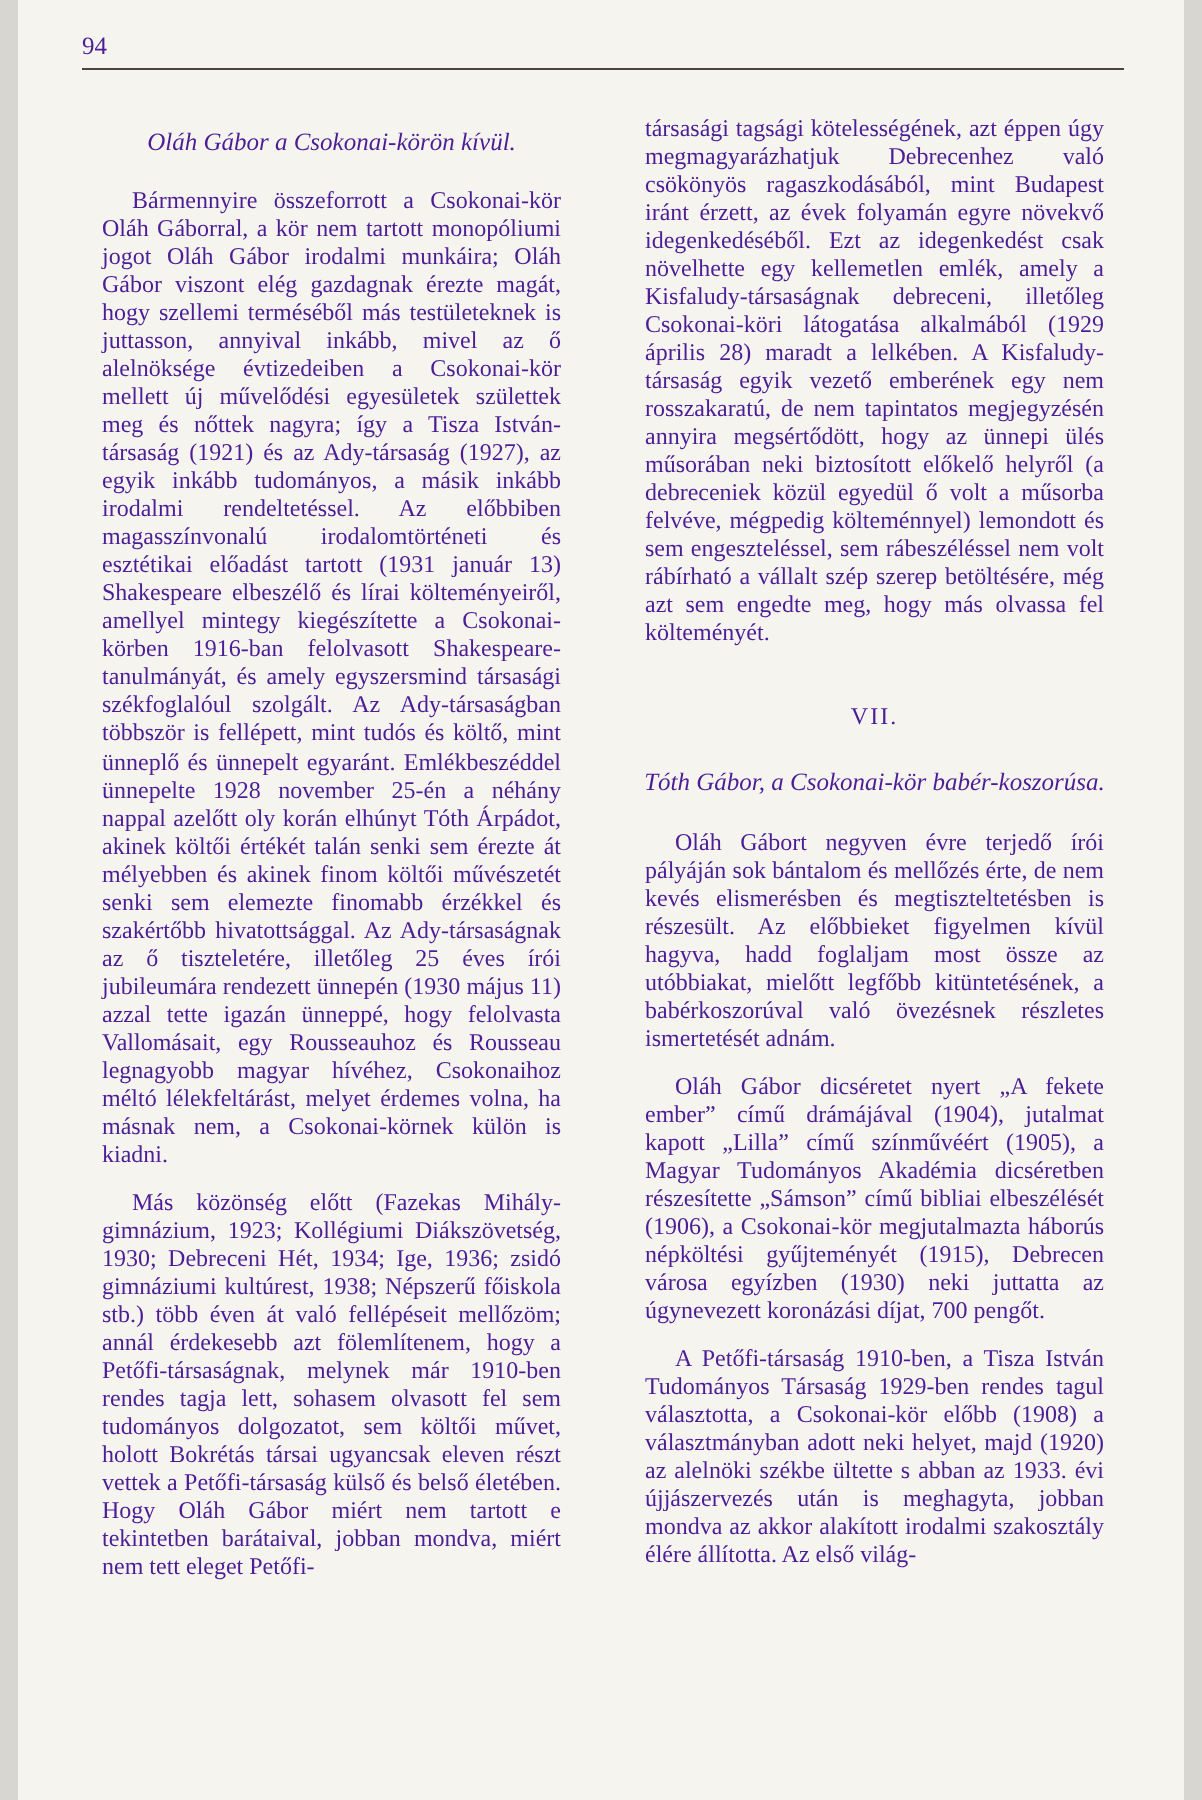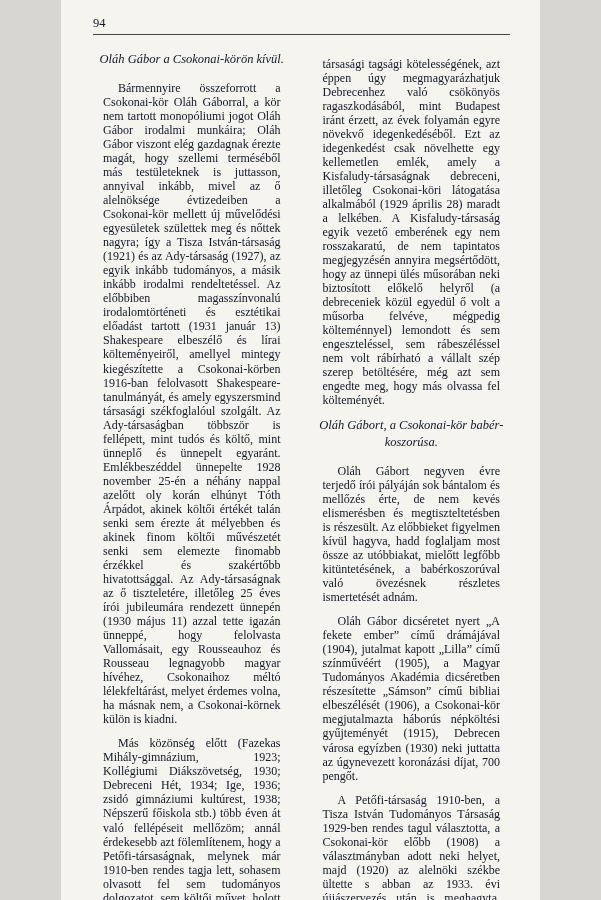--- a/index.html
+++ b/index.html
@@ -3,26 +3,26 @@
 <meta charset="utf-8">
 <title>Scanned book page</title>
 <style>
   html, body {
     margin: 0;
     padding: 0;
     background: #d8d6d0;
   }
   .page {
     position: relative;
-    width: 479px;
+    width: 583px;
     height: 900px;
     box-sizing: border-box;
     margin: 0 auto;
     background: #f5f4ef;
-    color: #0f172a;
+    color: #4c1d95;
     font-family: "Liberation Serif", "DejaVu Serif", serif;
     font-size: 12px;
     line-height: 1.17;
     padding: 16px 30px 8px 32px;
     overflow: hidden;
   }
   .page-header {
     display: flex;
     align-items: baseline;
     font-size: 12.5px;
@@ -50,21 +50,21 @@
     min-width: 0;
     text-align: justify;
     overflow-wrap: break-word;
     hyphens: auto;
   }
   .section-heading {
     font-style: italic;
     font-weight: normal;
     font-size: 12.5px;
     text-align: center;
-    margin: 4px 6px 14px 6px;
+    margin: 16px 6px 14px 6px;
     line-height: 1.3;
   }
   .section-number {
     text-align: center;
     margin: 28px 0 18px 0;
     letter-spacing: 1px;
   }
   p.para {
     margin: 10px;
     text-indent: 15px;
@@ -86,20 +86,21 @@
   <main class="columns">
 
     <section class="column">
       <h2 class="section-heading">Oláh Gábor a Csokonai-körön kívül.</h2>
       <p class="para">Bármennyire összeforrott a Csokonai-kör Oláh Gáborral, a kör nem tartott monopóliumi jogot Oláh Gábor irodalmi munkáira; Oláh Gábor viszont elég gazdagnak érezte magát, hogy szellemi terméséből más testületeknek is juttasson, annyival inkább, mivel az ő alelnöksége évtizedeiben a Csokonai-kör mellett új művelődési egyesületek születtek meg és nőttek nagyra; így a Tisza István-társaság (1921) és az Ady-társaság (1927), az egyik inkább tudományos, a másik inkább irodalmi rendeltetéssel. Az előbbiben magasszínvonalú irodalomtörténeti és esztétikai előadást tartott (1931 január 13) Shakespeare elbeszélő és lírai költeményeiről, amellyel mintegy kiegészítette a Csokonai-körben 1916-ban felolvasott Shakespeare-tanulmányát, és amely egyszersmind társasági székfoglalóul szolgált. Az Ady-társaságban többször is fellépett, mint tudós és költő, mint ünneplő és ünnepelt egyaránt. Emlékbeszéddel ünnepelte 1928 november 25-én a néhány nappal azelőtt oly korán elhúnyt Tóth Árpádot, akinek költői értékét talán senki sem érezte át mélyebben és akinek finom költői művészetét senki sem elemezte finomabb érzékkel és szakértőbb hivatottsággal. Az Ady-társaságnak az ő tiszteletére, illetőleg 25 éves írói jubileumára rendezett ünnepén (1930 május 11) azzal tette igazán ünneppé, hogy felolvasta Vallomásait, egy Rousseauhoz és Rousseau legnagyobb magyar hívéhez, Csokonaihoz méltó lélekfeltárást, melyet érdemes volna, ha másnak nem, a Csokonai-körnek külön is kiadni.</p>
       <p class="para">Más közönség előtt (Fazekas Mihály-gimnázium, 1923; Kollégiumi Diákszövetség, 1930; Debreceni Hét, 1934; Ige, 1936; zsidó gimnáziumi kultúrest, 1938; Népszerű főiskola stb.) több éven át való fellépéseit mellőzöm; annál érdekesebb azt fölemlítenem, hogy a Petőfi-társaságnak, melynek már 1910-ben rendes tagja lett, sohasem olvasott fel sem tudományos dolgozatot, sem költői művet, holott Bokrétás társai ugyancsak eleven részt vettek a Petőfi-társaság külső és belső életében. Hogy Oláh Gábor miért nem tartott e tekintetben barátaival, jobban mondva, miért nem tett eleget Petőfi-</p>
     </section>
 
     <section class="column">
       <p class="para no-indent">társasági tagsági kötelességének, azt éppen úgy megmagyarázhatjuk Debrecenhez való csökönyös ragaszkodásából, mint Budapest iránt érzett, az évek folyamán egyre növekvő idegenkedéséből. Ezt az idegenkedést csak növelhette egy kellemetlen emlék, amely a Kisfaludy-társaságnak debreceni, illetőleg Csokonai-köri látogatása alkalmából (1929 április 28) maradt a lelkében. A Kisfaludy-társaság egyik vezető emberének egy nem rosszakaratú, de nem tapintatos megjegyzésén annyira megsértődött, hogy az ünnepi ülés műsorában neki biztosított előkelő helyről (a debreceniek közül egyedül ő volt a műsorba felvéve, mégpedig költeménnyel) lemondott és sem engeszteléssel, sem rábeszéléssel nem volt rábírható a vállalt szép szerep betöltésére, még azt sem engedte meg, hogy más olvassa fel költeményét.</p>
-      <h2 class="section-heading">Oláh Gábort, a Csokonai-kör babér-koszorúsa.</h2>
+      <div class="section-number">VII.</div>
+      <h2 class="section-heading">Tóth Gábor, a Csokonai-kör babér-koszorúsa.</h2>
       <p class="para">Oláh Gábort negyven évre terjedő írói pályáján sok bántalom és mellőzés érte, de nem kevés elismerésben és megtiszteltetésben is részesült. Az előbbieket figyelmen kívül hagyva, hadd foglaljam most össze az utóbbiakat, mielőtt legfőbb kitüntetésének, a babérkoszorúval való övezésnek részletes ismertetését adnám.</p>
       <p class="para">Oláh Gábor dicséretet nyert „A fekete ember” című drámájával (1904), jutalmat kapott „Lilla” című színművéért (1905), a Magyar Tudományos Akadémia dicséretben részesítette „Sámson” című bibliai elbeszélését (1906), a Csokonai-kör megjutalmazta háborús népköltési gyűjteményét (1915), Debrecen városa egyízben (1930) neki juttatta az úgynevezett koronázási díjat, 700 pengőt.</p>
       <p class="para">A Petőfi-társaság 1910-ben, a Tisza István Tudományos Társaság 1929-ben rendes tagul választotta, a Csokonai-kör előbb (1908) a választmányban adott neki helyet, majd (1920) az alelnöki székbe ültette s abban az 1933. évi újjászervezés után is meghagyta, jobban mondva az akkor alakított irodalmi szakosztály élére állította. Az első világ-</p>
     </section>
 
   </main>
 </div>
 
 </body></html>

